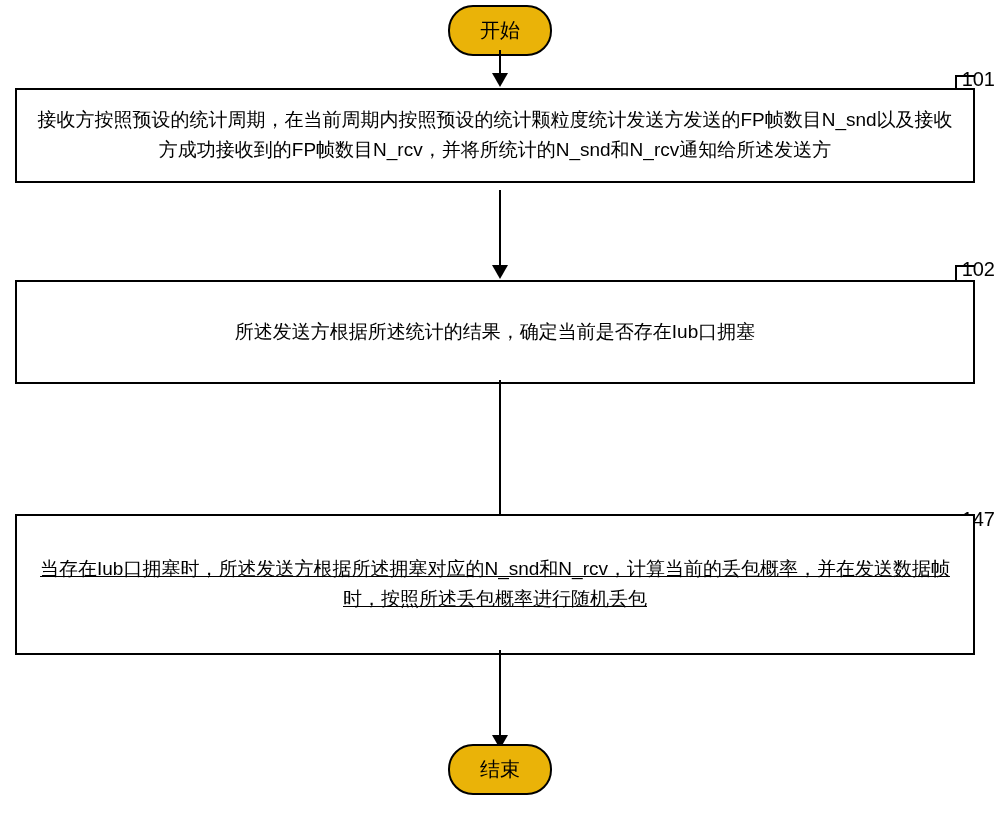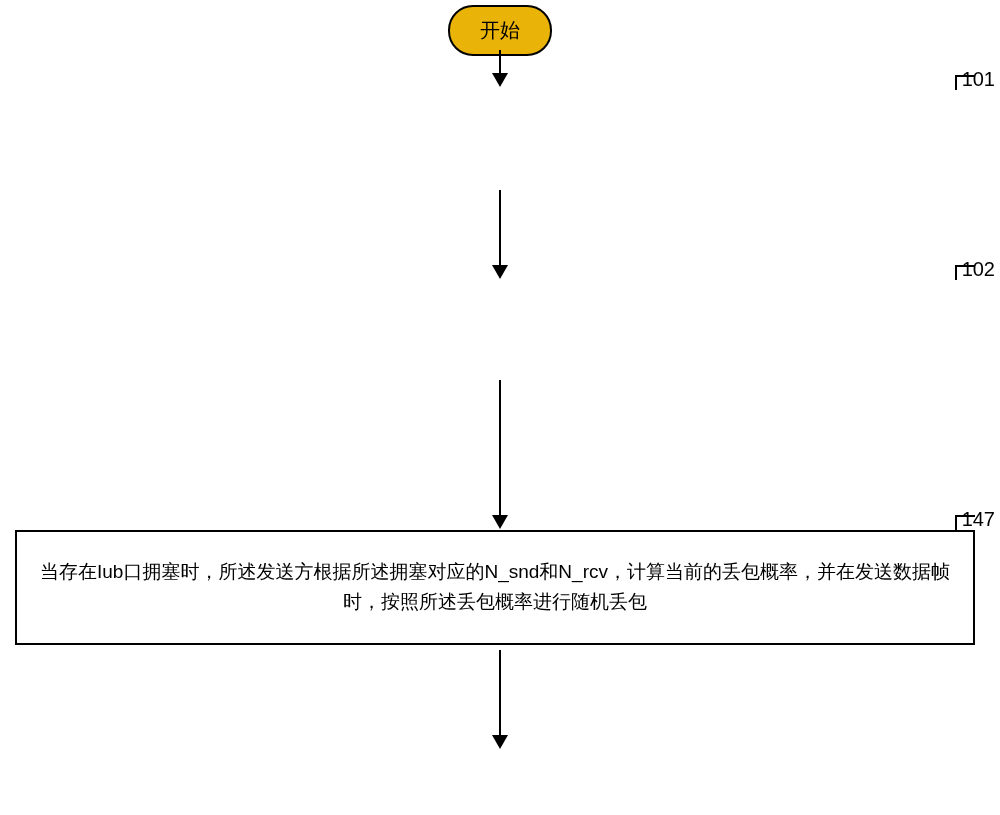--- a/index.html
+++ b/index.html
@@ -57,22 +57,23 @@
     .box-101 {
       top: 88px;
     }
     
     .box-102 {
       top: 280px;
       padding: 35px 20px;
     }
     
     .box-103 {
-      top: 530px;
-      padding: 25px 20px;
+      top: 514px;
+      padding: 38px 20px;
+      text-decoration: underline;
     }
     
     .step-label {
       position: absolute;
       font-size: 20px;
       right: 5px;
     }
     
     .label-101 {
       top: 68px;
@@ -158,32 +159,41 @@
 
   <div class="terminal terminal-start">
     <span>开始</span>
   </div>
 
   <div class="arrow arrow-1"></div>
 
   <div class="step-label label-101">101</div>
   <div class="label-line line-101"></div>
 
+  <div class="process-box box-101">
+    <span>接收方按照预设的统计周期，在当前周期内按照预设的统计颗粒度统计发送方发送的FP帧数目N_snd以及接收方成功接收到的FP帧数目N_rcv，并将所统计的N_snd和N_rcv通知给所述发送方</span>
+  </div>
 
   <div class="arrow arrow-2"></div>
 
   <div class="step-label label-102">102</div>
   <div class="label-line line-102"></div>
 
+  <div class="process-box box-102">
+    <span>所述发送方根据所述统计的结果，确定当前是否存在Iub口拥塞</span>
+  </div>
 
   <div class="arrow arrow-3"></div>
 
   <div class="step-label label-103">147</div>
   <div class="label-line line-103"></div>
 
   <div class="process-box box-103">
     <span>当存在Iub口拥塞时，所述发送方根据所述拥塞对应的N_snd和N_rcv，计算当前的丢包概率，并在发送数据帧时，按照所述丢包概率进行随机丢包</span>
   </div>
 
   <div class="arrow arrow-4"></div>
 
+  <div class="terminal terminal-end">
+    <span>结束</span>
+  </div>
 
 </div>
 
 </body></html>

